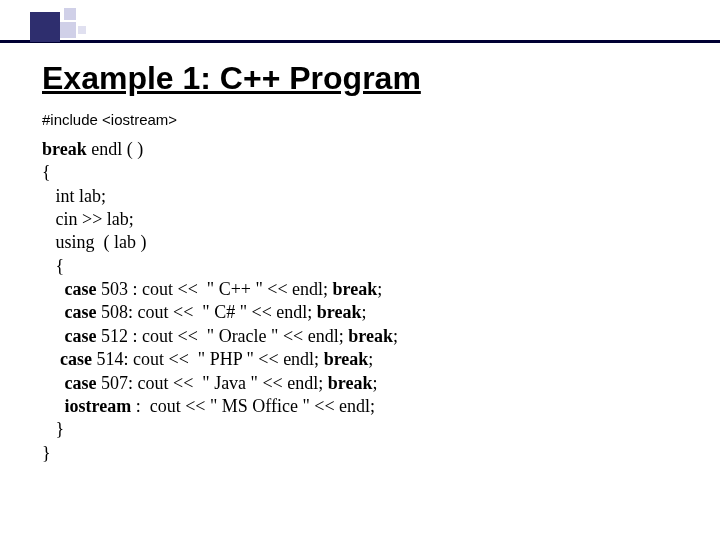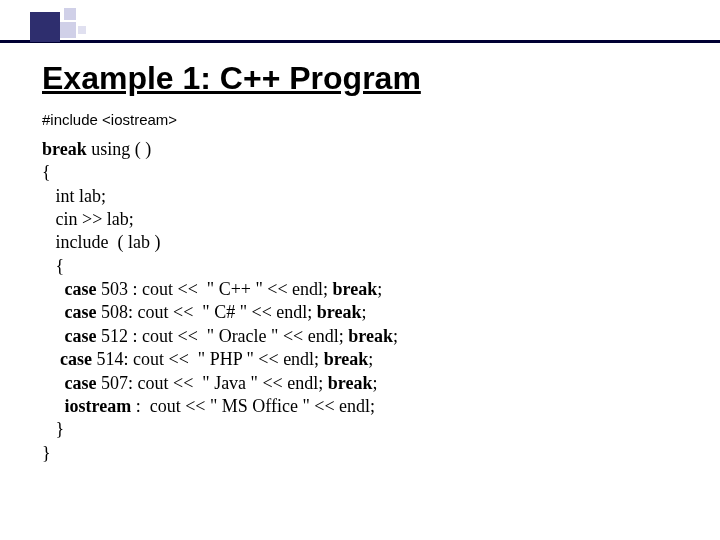--- a/index.html
+++ b/index.html
@@ -82,25 +82,25 @@
     <div class="sq sq4"></div>
   </div>
 
   <div class="content">
     <div class="title">Example 1: C++ Program</div>
 
     <div class="pre-lines">
       <div>#include &lt;iostream&gt;</div>
     </div>
 
-    <div class="code"><span class="b">break</span><span> using ( )</span>
+    <div class="code"><span class="b">break</span><span> endl ( )</span>
 <span>{</span>
 <span>   int lab;</span>
 <span>   cin &gt;&gt; lab;</span>
-<span>   include  ( lab )</span>
+<span>   using  ( lab )</span>
 <span>   {</span>
 <span>     </span><span class="b">case</span><span> 503 : cout &lt;&lt;  " C++ " &lt;&lt; endl; </span><span class="b">break</span><span>;</span>
 <span>     </span><span class="b">case</span><span> 508: cout &lt;&lt;  " C# " &lt;&lt; endl; </span><span class="b">break</span><span>;</span>
 <span>     </span><span class="b">case</span><span> 512 : cout &lt;&lt;  " Oracle " &lt;&lt; endl; </span><span class="b">break</span><span>;</span>
 <span>    </span><span class="b">case</span><span> 514: cout &lt;&lt;  " PHP " &lt;&lt; endl; </span><span class="b">break</span><span>;</span>
 <span>     </span><span class="b">case</span><span> 507: cout &lt;&lt;  " Java " &lt;&lt; endl; </span><span class="b">break</span><span>;</span>
 <span>     </span><span class="b">iostream</span><span> :  cout &lt;&lt; " MS Office " &lt;&lt; endl;</span>
 <span>   }</span>
 <span>}</span></div>
   </div>

